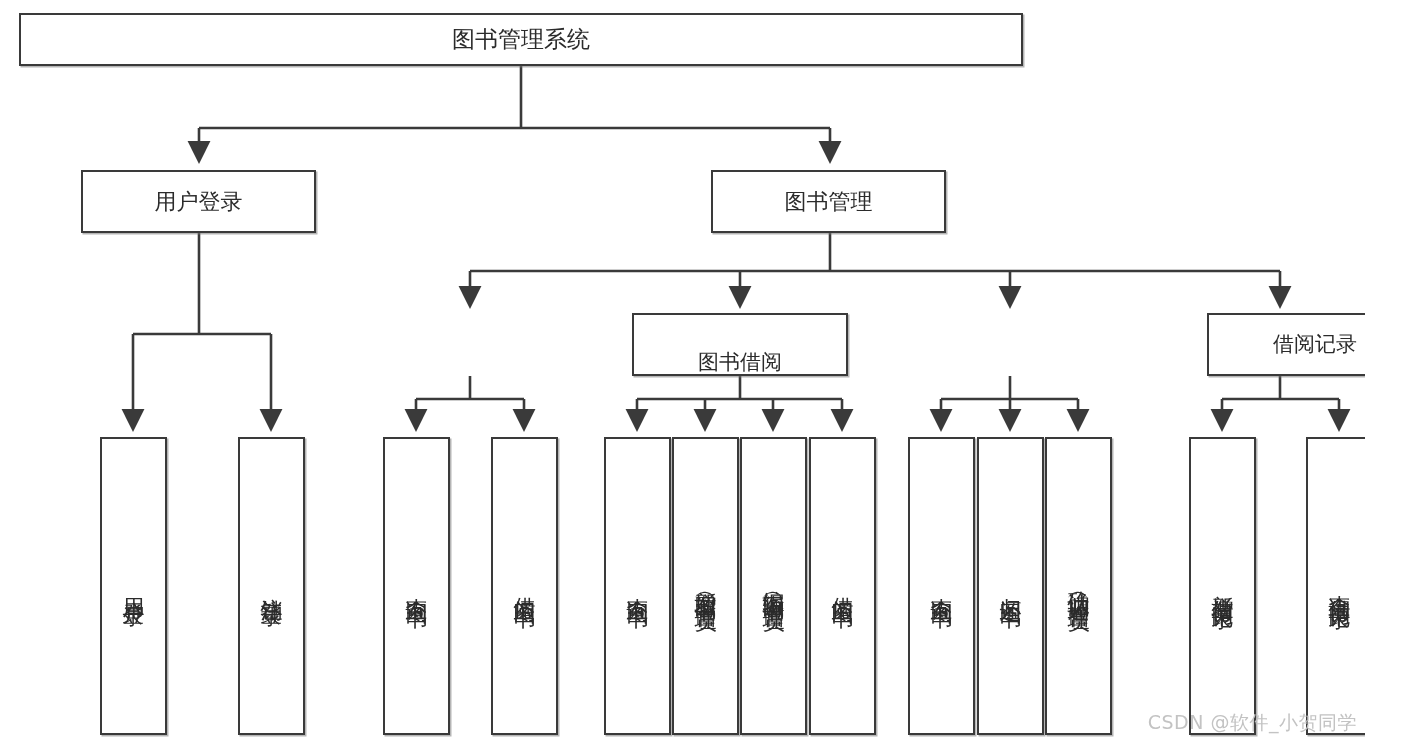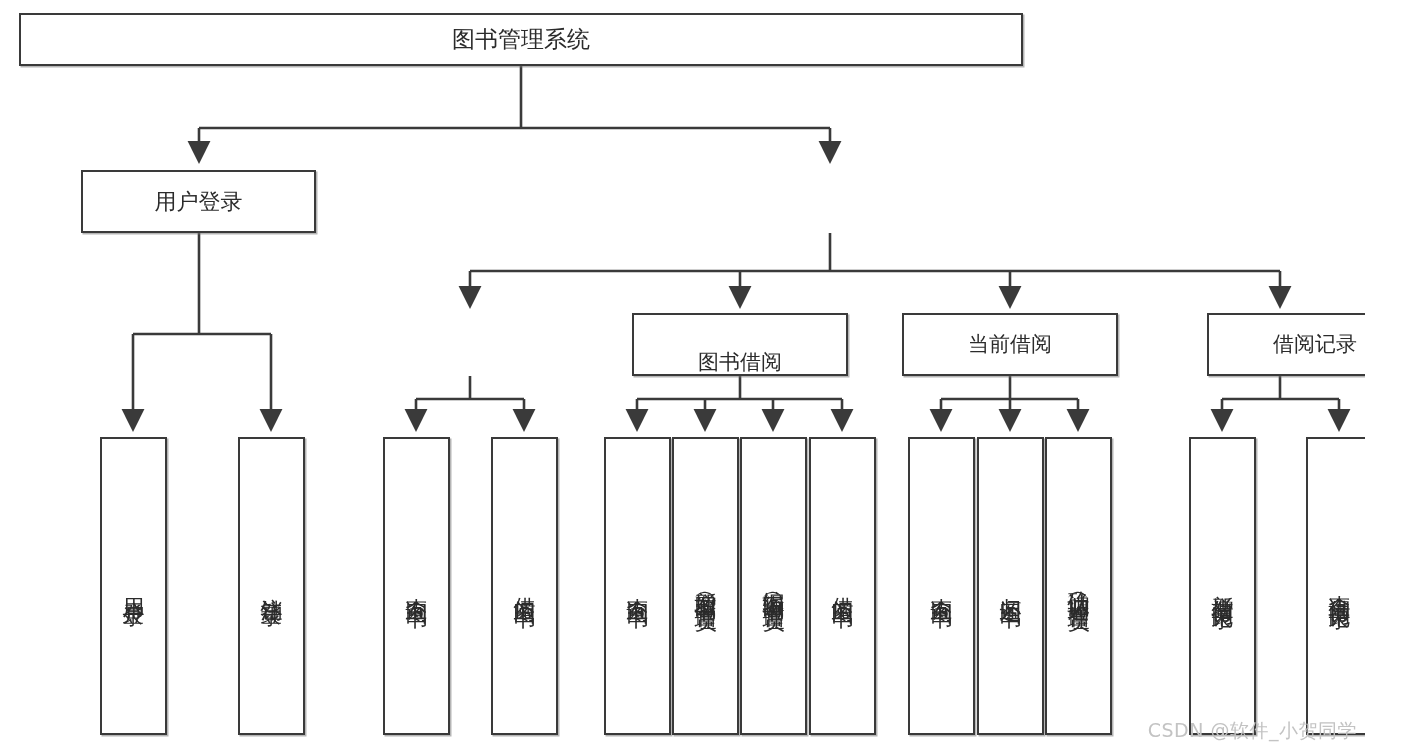--- a/index.html
+++ b/index.html
@@ -57,21 +57,21 @@
     text-orientation: upright;
     letter-spacing: 3px;
     line-height: 1;
     white-space: nowrap;
     max-height: 286px;
   }
 
   #watermark {
     position: absolute;
     right: 8px;
-    bottom: 3px;
+    bottom: 11px;
     font-size: 19px;
     color: #c3c3c3;
     letter-spacing: 0.5px;
     white-space: nowrap;
     user-select: none;
   }
 </style>
 </head>
 <body>
 
@@ -127,26 +127,26 @@
     </g>
   </svg>
 
   <div class="node node-root" style="left:19px; top:13px; width:1004px; height:53px;">
     <span class="label">图书管理系统</span>
   </div>
 
   <div class="node node-l1" style="left:81px; top:170px; width:235px; height:63px;">
     <span class="label">用户登录</span>
   </div>
+  <div class="node node-l1" style="left:711px; top:170px; width:235px; height:63px;">
+    <span class="label">图书管理</span>
+  </div>
 
   <div class="node node-l2" style="left:632px; top:313px; width:216px; height:63px;align-items:flex-end;">
     <span class="label">图书借阅</span>
-  </div>
-  <div class="node node-l2" style="left:902px; top:313px; width:216px; height:63px;">
-    <span class="label">当前借阅</span>
   </div>
   <div class="node node-l2" style="left:1172px; top:313px; width:216px; height:63px;margin-left:35px;">
     <span class="label">借阅记录</span>
   </div>
 
   <div class="node node-leaf" style="left:100px; top:437px; width:67px; height:298px;">
     <span class="label">用户登录</span>
   </div>
   <div class="node node-leaf" style="left:238px; top:437px; width:67px; height:298px;">
     <span class="label">注销登录</span>

